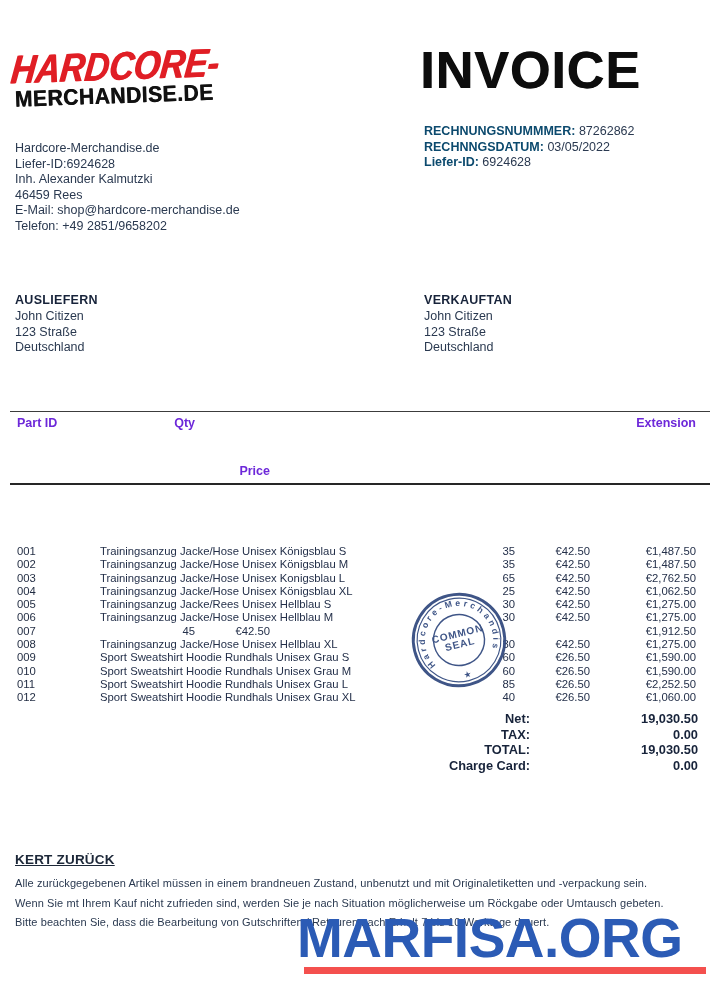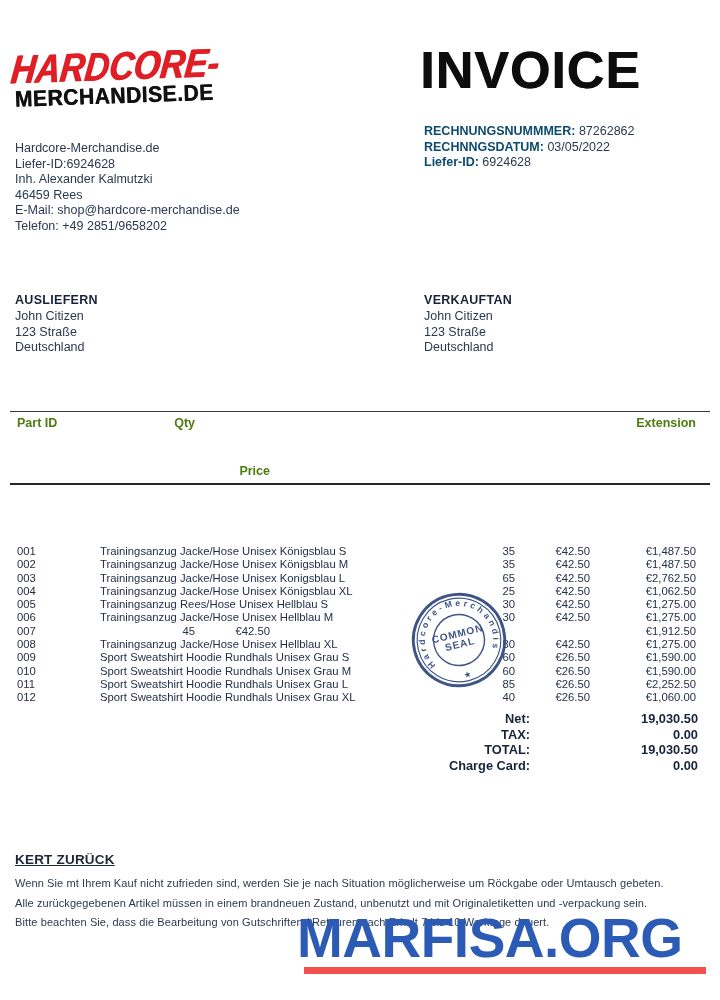--- a/index.html
+++ b/index.html
@@ -42,21 +42,21 @@
   
   .addr { position: absolute; top: 293px; font-size: 12.5px; line-height: 15.8px; color: #2a3950; }
   .addr.ship { left: 15px; }
   .addr.sold { left: 424px; }
   .addr .h { font-weight: bold; color: #17233a; letter-spacing: 0.3px; }
 
   
   .items { position: absolute; left: 10px; top: 411px; width: 700px; }
   .thead {
     display: flex; border-top: 1.5px solid #3c3c3c; border-bottom: 2.5px solid #262626;
-    font-weight: bold; font-size: 12.5px; color: #4d7c0f; padding: 4px 0 5px 0;
+    font-weight: bold; font-size: 12.5px; color: #6d28d9; padding: 4px 0 5px 0;
   }
   .tbody { margin-top: 12px; font-size: 11.3px; color: #24304a; }
   .trow { display: flex; height: 13.3px; align-items: baseline; }
   .c1 { width: 90px; padding-left: 7px; }
   .c2 { width: 320px; }
   .c3 { width: 95px; text-align: right; }
   .c4 { width: 75px; text-align: right; margin-top: 48px; }
   .c5 { flex: 1; text-align: right; padding-right: 14px; }
   .thead .c2 { text-align: center; }
   .trow .c1 { color: #1f2a40; }
@@ -172,21 +172,21 @@
     <div class="trow">
       <div class="c1">004</div>
       <div class="c2">Trainingsanzug Jacke/Hose Unisex Königsblau XL</div>
       <div class="c3">25</div>
       <div class="c4">€42.50</div>
       <div class="c5">€1,062.50</div>
     </div>
 
     <div class="trow">
       <div class="c1">005</div>
-      <div class="c2">Trainingsanzug Rees/Hose Unisex Hellblau S</div>
+      <div class="c2">Trainingsanzug Jacke/Rees Unisex Hellblau S</div>
       <div class="c3">30</div>
       <div class="c4">€42.50</div>
       <div class="c5">€1,275.00</div>
     </div>
 
     <div class="trow">
       <div class="c1">006</div>
       <div class="c2">Trainingsanzug Jacke/Hose Unisex Hellblau M</div>
       <div class="c3">30</div>
       <div class="c4">€42.50</div>
@@ -273,21 +273,21 @@
       <div class="tv">19,030.50</div>
     </div>
     <div class="trow2">
       <div class="tl">Charge Card:</div>
       <div class="tv">0.00</div>
     </div>
   </div>
 
   <div class="footer">
     <div class="h">KERT ZURÜCK</div>
+    <div class="ln">Alle zurückgegebenen Artikel müssen in einem brandneuen Zustand, unbenutzt und mit Originaletiketten und -verpackung sein.</div>
     <div class="ln">Wenn Sie mt Ihrem Kauf nicht zufrieden sind, werden Sie je nach Situation möglicherweise um Röckgabe oder Umtausch gebeten.</div>
-    <div class="ln">Alle zurückgegebenen Artikel müssen in einem brandneuen Zustand, unbenutzt und mit Originaletiketten und -verpackung sein.</div>
     <div class="ln">Bitte beachten Sie, dass die Bearbeitung von Gutschriften / Retouren nach Erhalt 7 bis 10 Werktage dauert.</div>
   </div>
 
   <div class="wm-text">MARFISA.ORG</div>
   <div class="wm-bar"></div>
 
 </div>
 
 </body></html>

